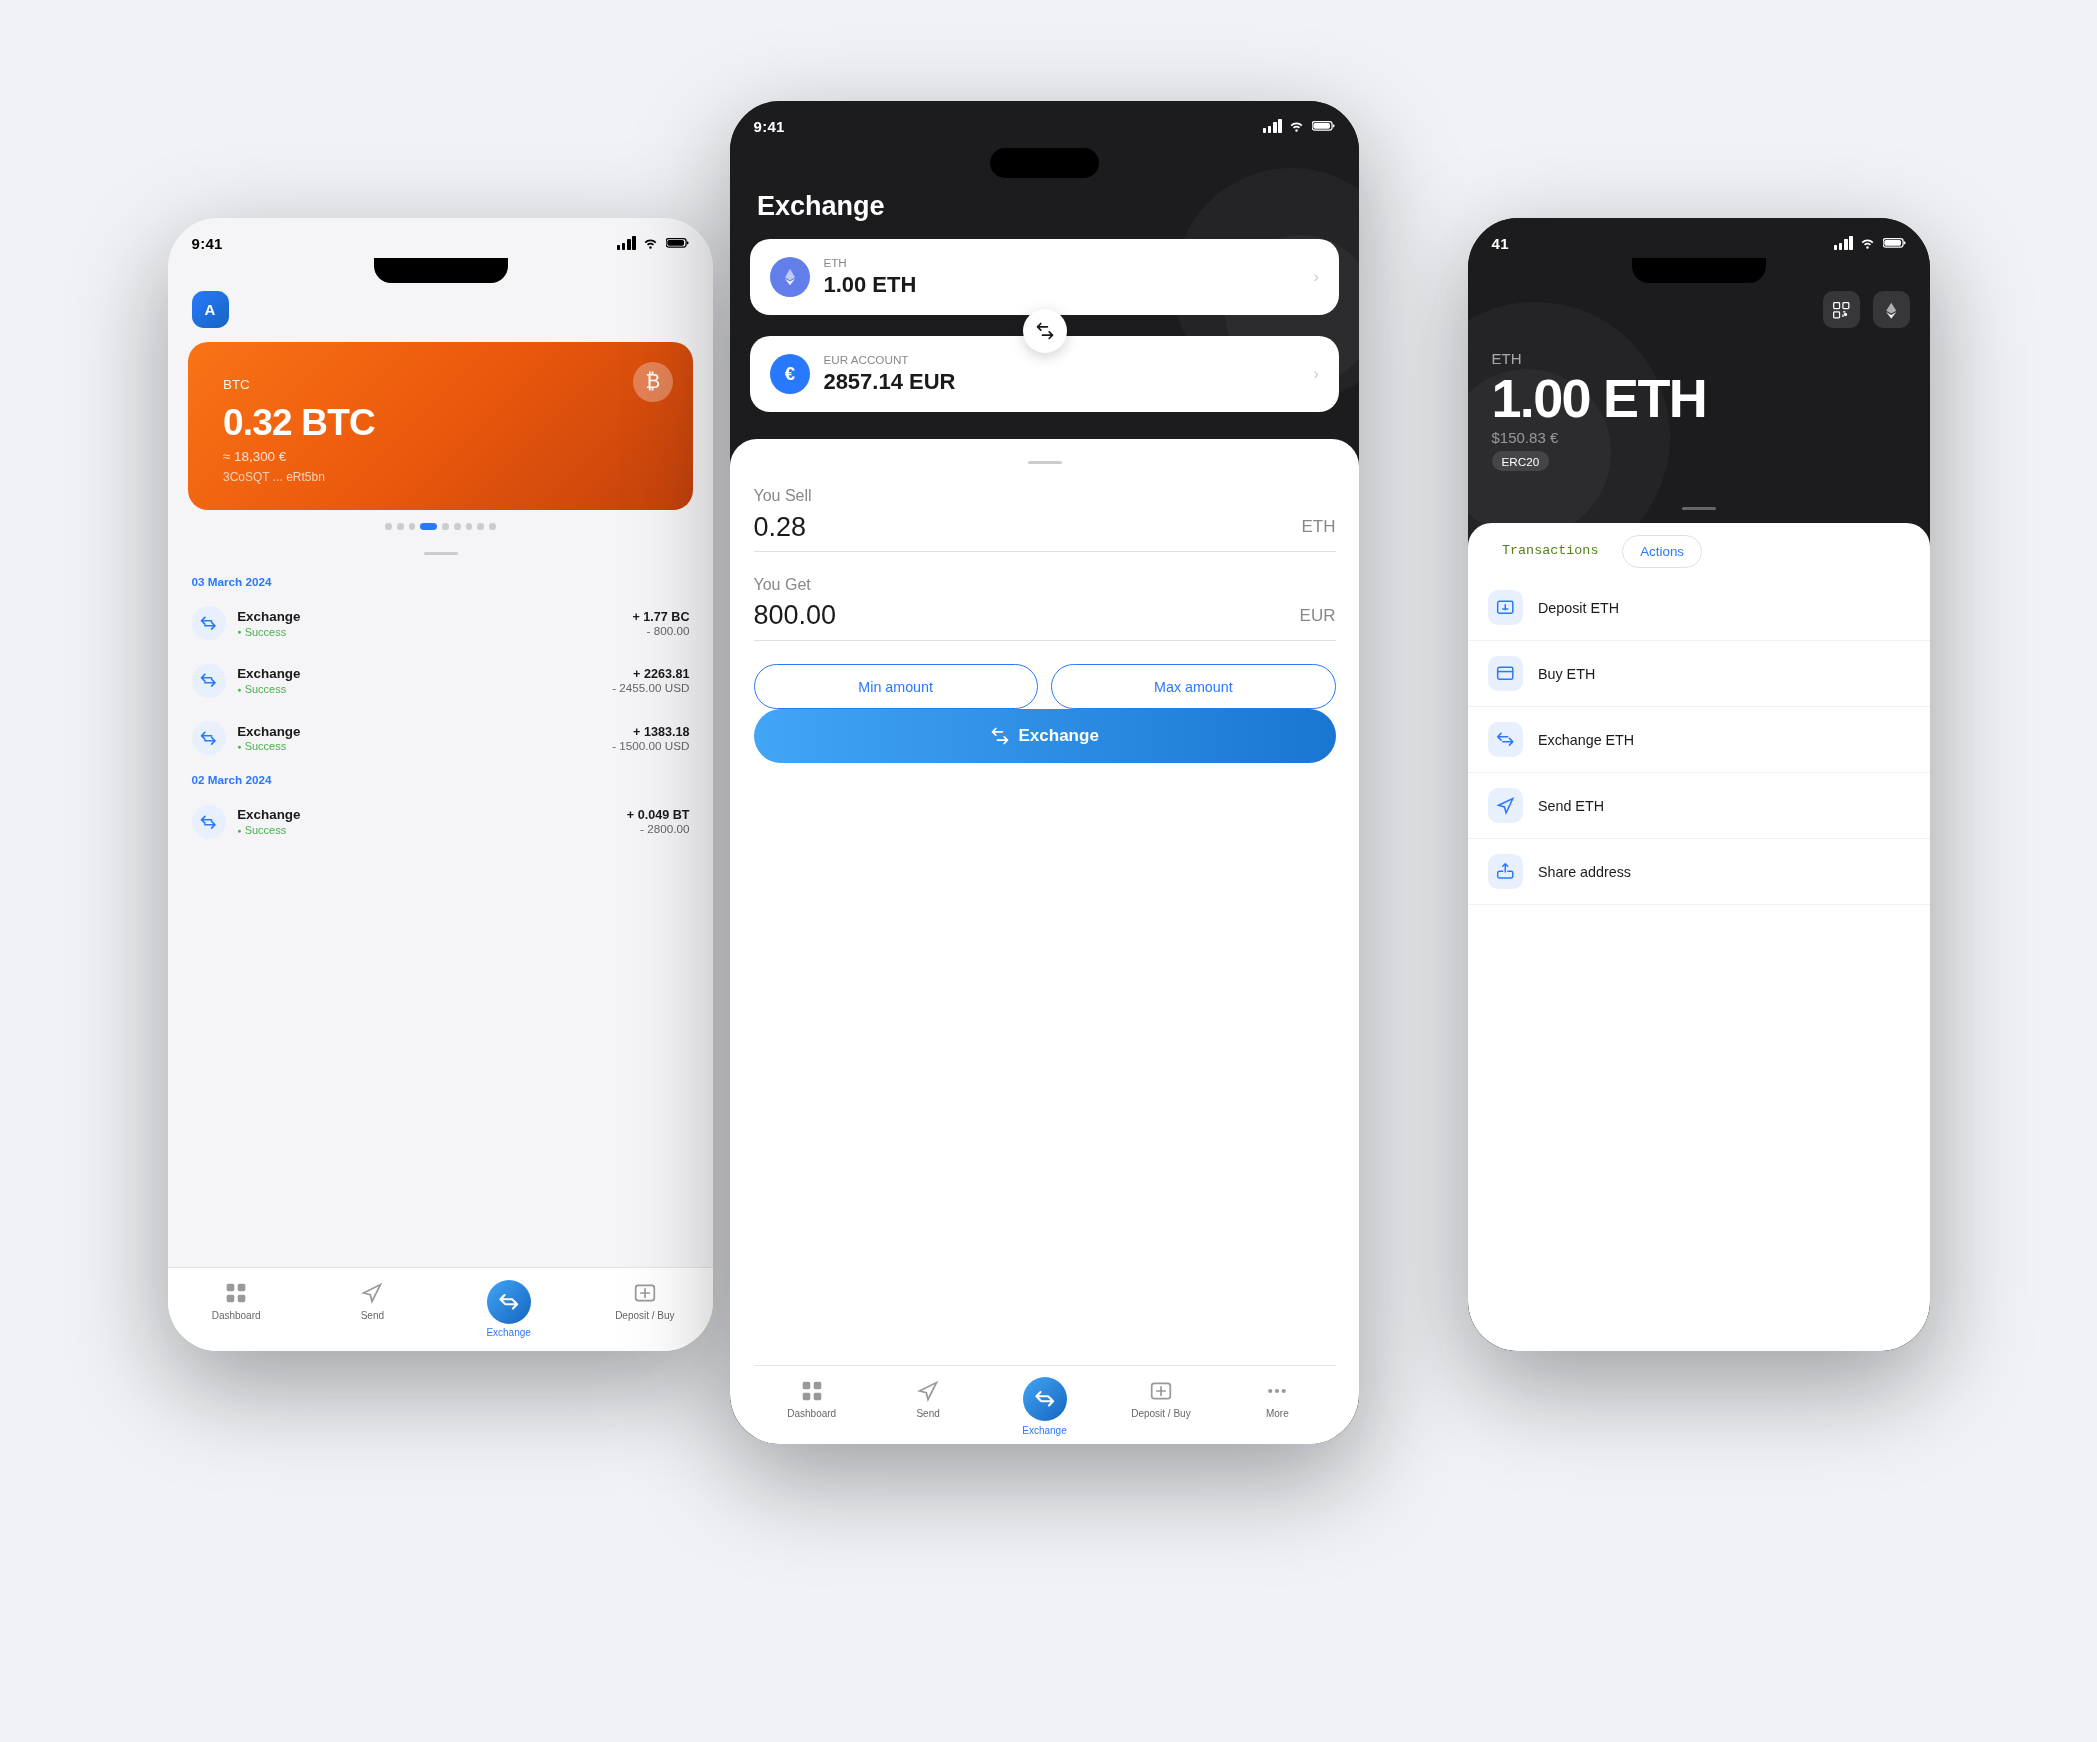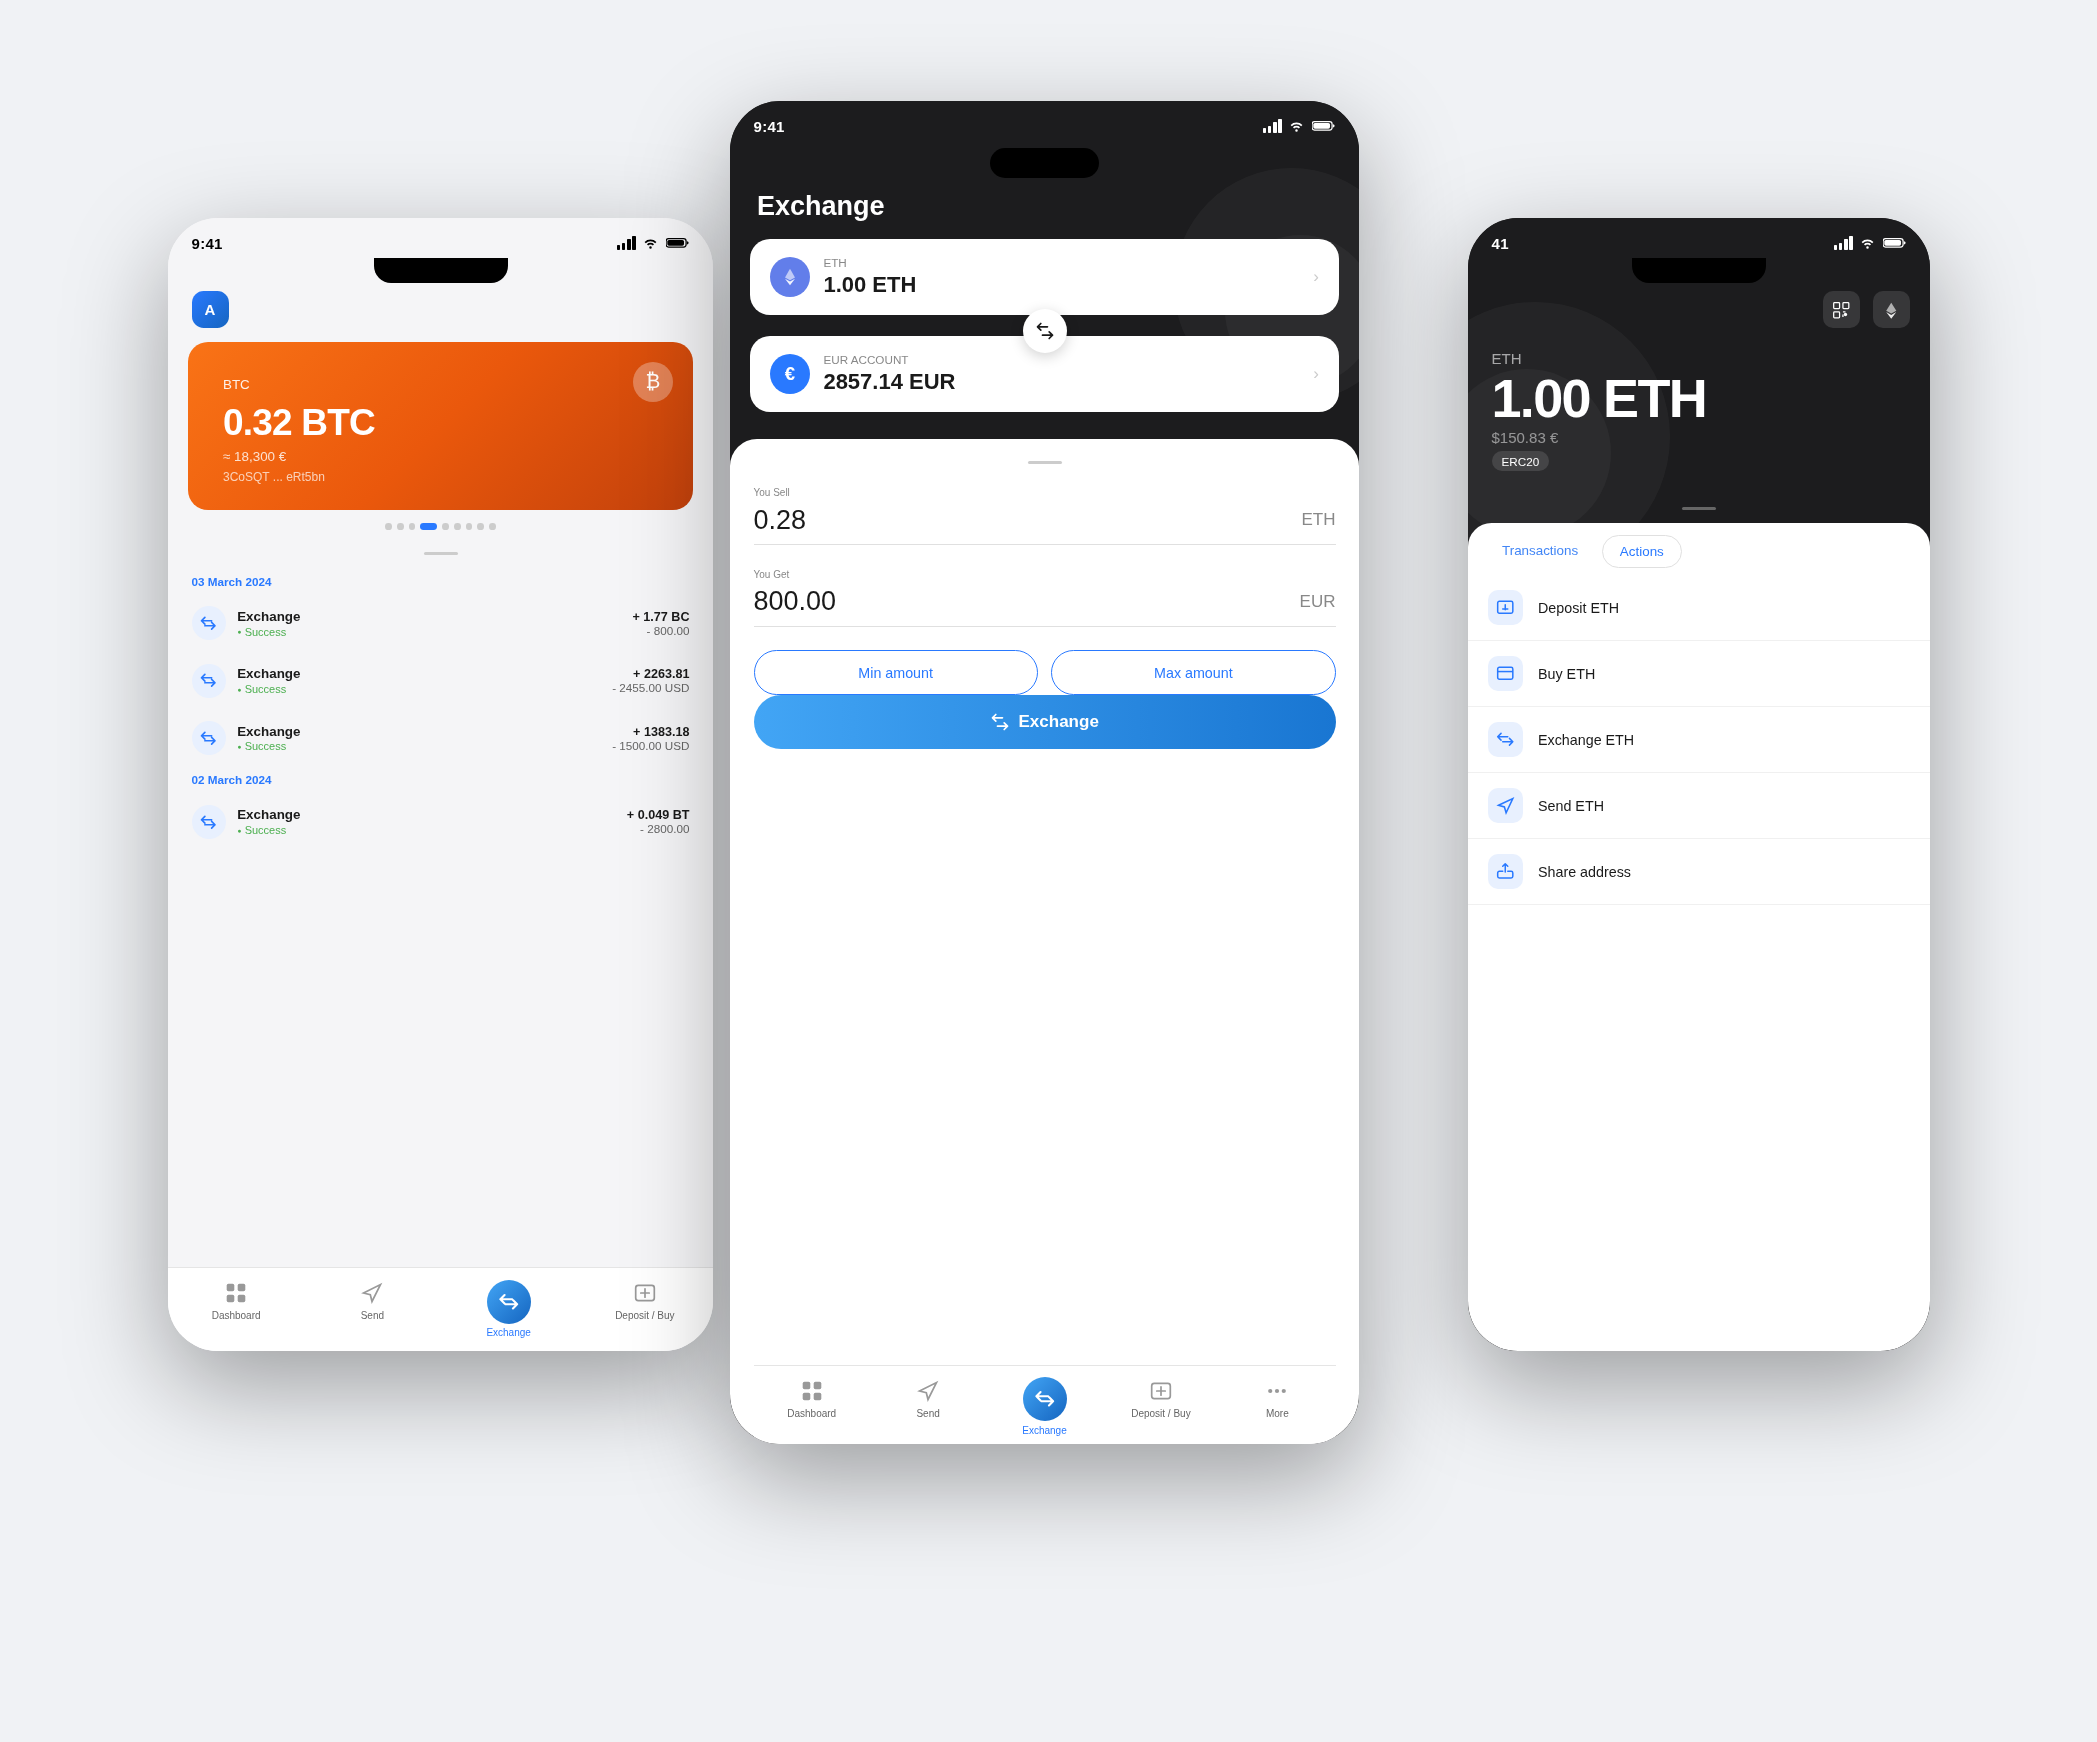--- a/index.html
+++ b/index.html
@@ -372,21 +372,21 @@
       flex: 1;
       margin-top: 13.4px;
     }
 
     .sheet-handle {
       text-align: center;
       margin-bottom: 20px;
     }
 
     .field-group { margin-bottom: 23.5px; }
-    .field-label { font-size: 10px; color: #888; margin-bottom: 6.7px; }
+    .field-label { font-size: 16px; color: #888; margin-bottom: 6.7px; }
     .field-row {
       display: flex;
       align-items: center;
       justify-content: space-between;
       border-bottom: 1.3px solid #e0e0e0;
       padding-bottom: 8.4px;
     }
     .field-value { font-size: 27px; font-weight: 400; color: #1a1a1a; }
     .field-currency { font-size: 17px; color: #888; font-weight: 500; }
 
@@ -495,21 +495,22 @@
       font-weight: 500;
     }
 
     .right-tab.active {
       background: #fff;
       color: #2979ff;
       border: 1.3px solid #e0e0e0;
     }
 
     .right-tab.inactive {
-      color: #3b82f6;
+      color: #4d7c0f;
+      font-family: Liberation Mono, monospace;
     }
 
     .action-list-item {
       display: flex;
       align-items: center;
       padding: 15px 20px;
       gap: 15px;
       border-bottom: 0.8px solid #f0f0f0;
     }
 

